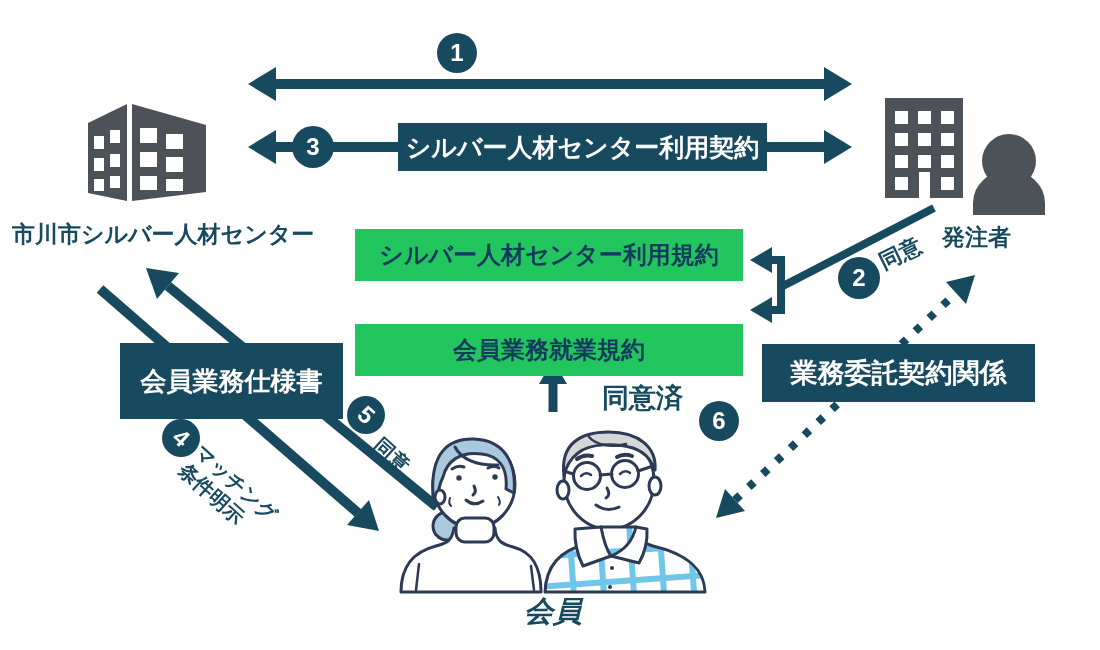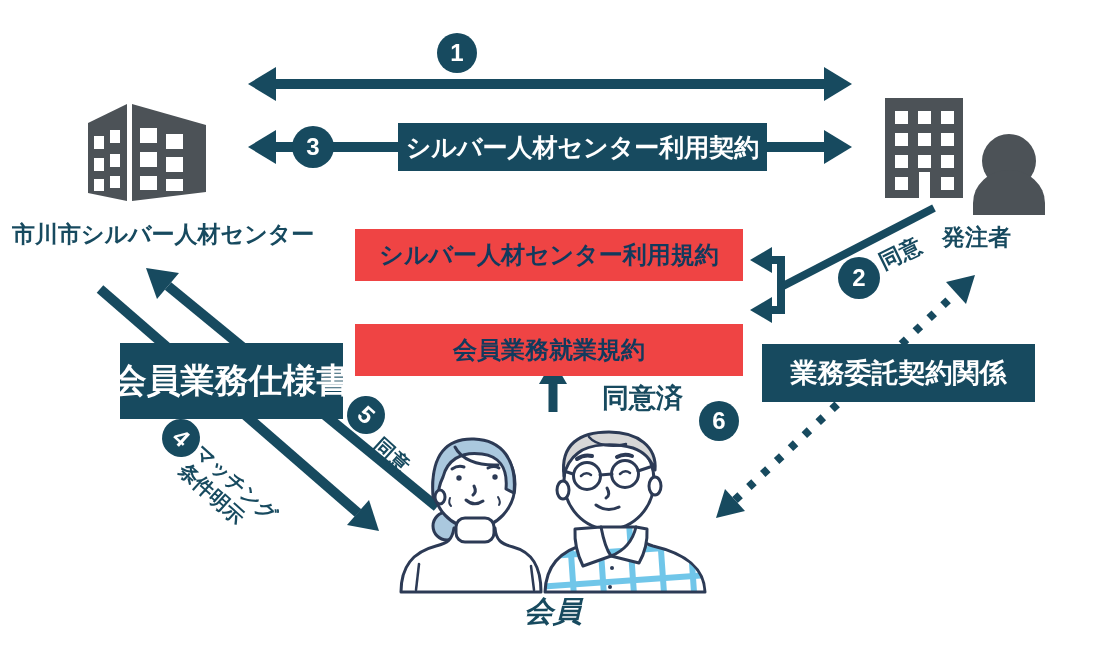--- a/index.html
+++ b/index.html
@@ -11,21 +11,21 @@
   .num-circle{
     position:absolute;width:40px;height:40px;border-radius:50%;
     background:#174a5f;color:#ffffff;font-weight:bold;font-size:24px;
     display:flex;align-items:center;justify-content:center;line-height:1;
   }
   .dark-box{
     position:absolute;background:#174a5f;color:#ffffff;font-weight:bold;
     display:flex;align-items:center;justify-content:center;white-space:nowrap;
   }
   .blue-box{
-    position:absolute;background:#ef4444;color:#113a5d;font-weight:bold;
+    position:absolute;background:#22c55e;color:#113a5d;font-weight:bold;
     display:flex;align-items:center;justify-content:center;white-space:nowrap;
     font-size:24px;
   }
   .lbl{
     position:absolute;color:#174a5f;font-weight:bold;white-space:nowrap;
   }
   .rot{transform-origin:top left;}
 </style>
 </head>
 <body>
@@ -182,21 +182,21 @@
 
   <div class="lbl" style="left:12px;top:219px;font-size:23px;">市川市シルバー人材センター</div>
 
   <div class="lbl" style="left:942px;top:222px;font-size:23px;">発注者</div>
 
   <div class="blue-box" style="left:355px;top:229px;width:388px;height:52px;">シルバー人材センター利用規約</div>
   <div class="blue-box" style="left:355px;top:289px;width:388px;height:52px;margin-top:35px;">会員業務就業規約</div>
 
   <div class="lbl rot" style="left:874px;top:250px;font-size:22px;transform:rotate(-26deg);">同意</div>
 
-  <div class="dark-box" style="left:120px;top:343px;width:223px;height:76px;font-size:34px;">会員業務仕様書</div>
+  <div class="dark-box" style="left:120px;top:343px;width:223px;height:76px;font-size:26px;">会員業務仕様書</div>
 
   <div class="lbl rot" style="left:206px;top:440px;font-size:20px;line-height:1.2;transform:rotate(42deg);">
     <div>マッチング</div>
     <div>条件明示</div>
   </div>
 
   <div class="lbl rot" style="left:386px;top:432px;font-size:20px;transform:rotate(42deg);">同意</div>
 
   <div class="lbl" style="left:602px;top:380px;font-size:27px;">同意済</div>
 

